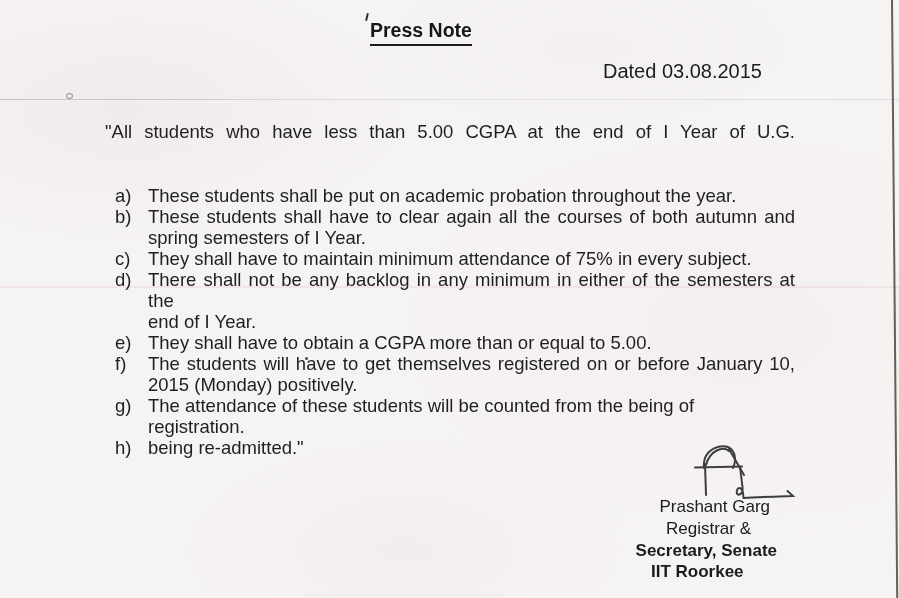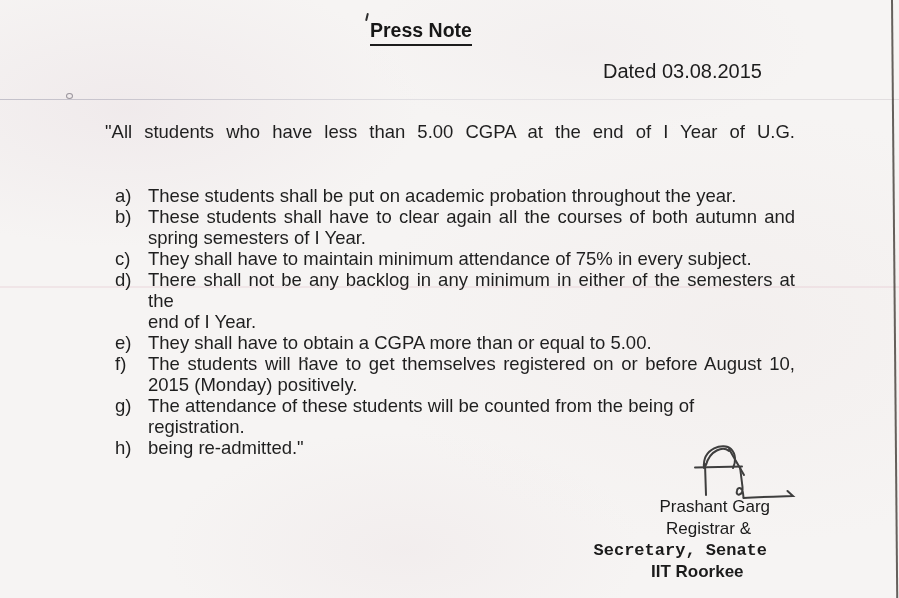--- a/index.html
+++ b/index.html
@@ -39,21 +39,21 @@
   }
   .cond-row{display:flex;align-items:flex-start;}
   .cond-label{flex:none;width:35px;padding-left:2px;box-sizing:border-box;}
   .cond-text{width:647px;}
   .jl{text-align:justify;text-align-last:justify;}
   
   .sig-scribble{position:absolute;left:690px;top:441px;}
   .sig-line{position:absolute;font-size:17px;line-height:20px;white-space:nowrap;color:#1b1b1b;}
   .sig-name{top:497px;right:129px;font-weight:500;}
   .sig-t1{top:519px;right:148px;font-weight:normal;}
-  .sig-t2{top:541px;right:132px;font-weight:bold;font-family:Liberation Mono, monospace;}
+  .sig-t2{top:541px;right:122px;font-weight:bold;}
   .sig-t3{top:562px;left:643px;font-weight:bold;margin-left:8px;}
   
   .art{position:absolute;pointer-events:none;}
   .scanline-h{top:99px;left:0;width:899px;height:1px;
     background:linear-gradient(90deg, rgba(125,125,148,.40), rgba(125,125,148,.13) 55%, rgba(150,140,150,.22));}
   .band-pink{top:286px;left:0;width:899px;height:2px;background:rgba(226,186,196,.26);}
   .speck-ring{left:66px;top:93px;width:5px;height:4px;border:1px solid rgba(118,112,122,.7);border-radius:50%;}
   .tick-title{left:366px;top:13px;width:2px;height:8px;background:#2e2e2e;border-radius:1px;transform:rotate(14deg);}
   .dot-f{left:305px;top:357px;width:3px;height:3px;background:#4a4a4a;border-radius:50%;}
   .edge-line{left:891px;top:0;width:2px;height:598px;background:rgba(60,54,49,.78);
@@ -114,21 +114,21 @@
     <div class="cond-row">
       <span class="cond-label">e)</span>
       <div class="cond-text">
         <div>They shall have to obtain a CGPA more than or equal to 5.00.</div>
       </div>
     </div>
 
     <div class="cond-row">
       <span class="cond-label">f)</span>
       <div class="cond-text">
-        <div class="jl">The students will have to get themselves registered on or before August 10,</div>
+        <div class="jl">The students will have to get themselves registered on or before January 10,</div>
         <div>2015 (Monday) positively.</div>
       </div>
     </div>
 
     <div class="cond-row">
       <span class="cond-label">g)</span>
       <div class="cond-text">
         <div>The attendance of these students will be counted from the being of registration.</div>
       </div>
     </div>

